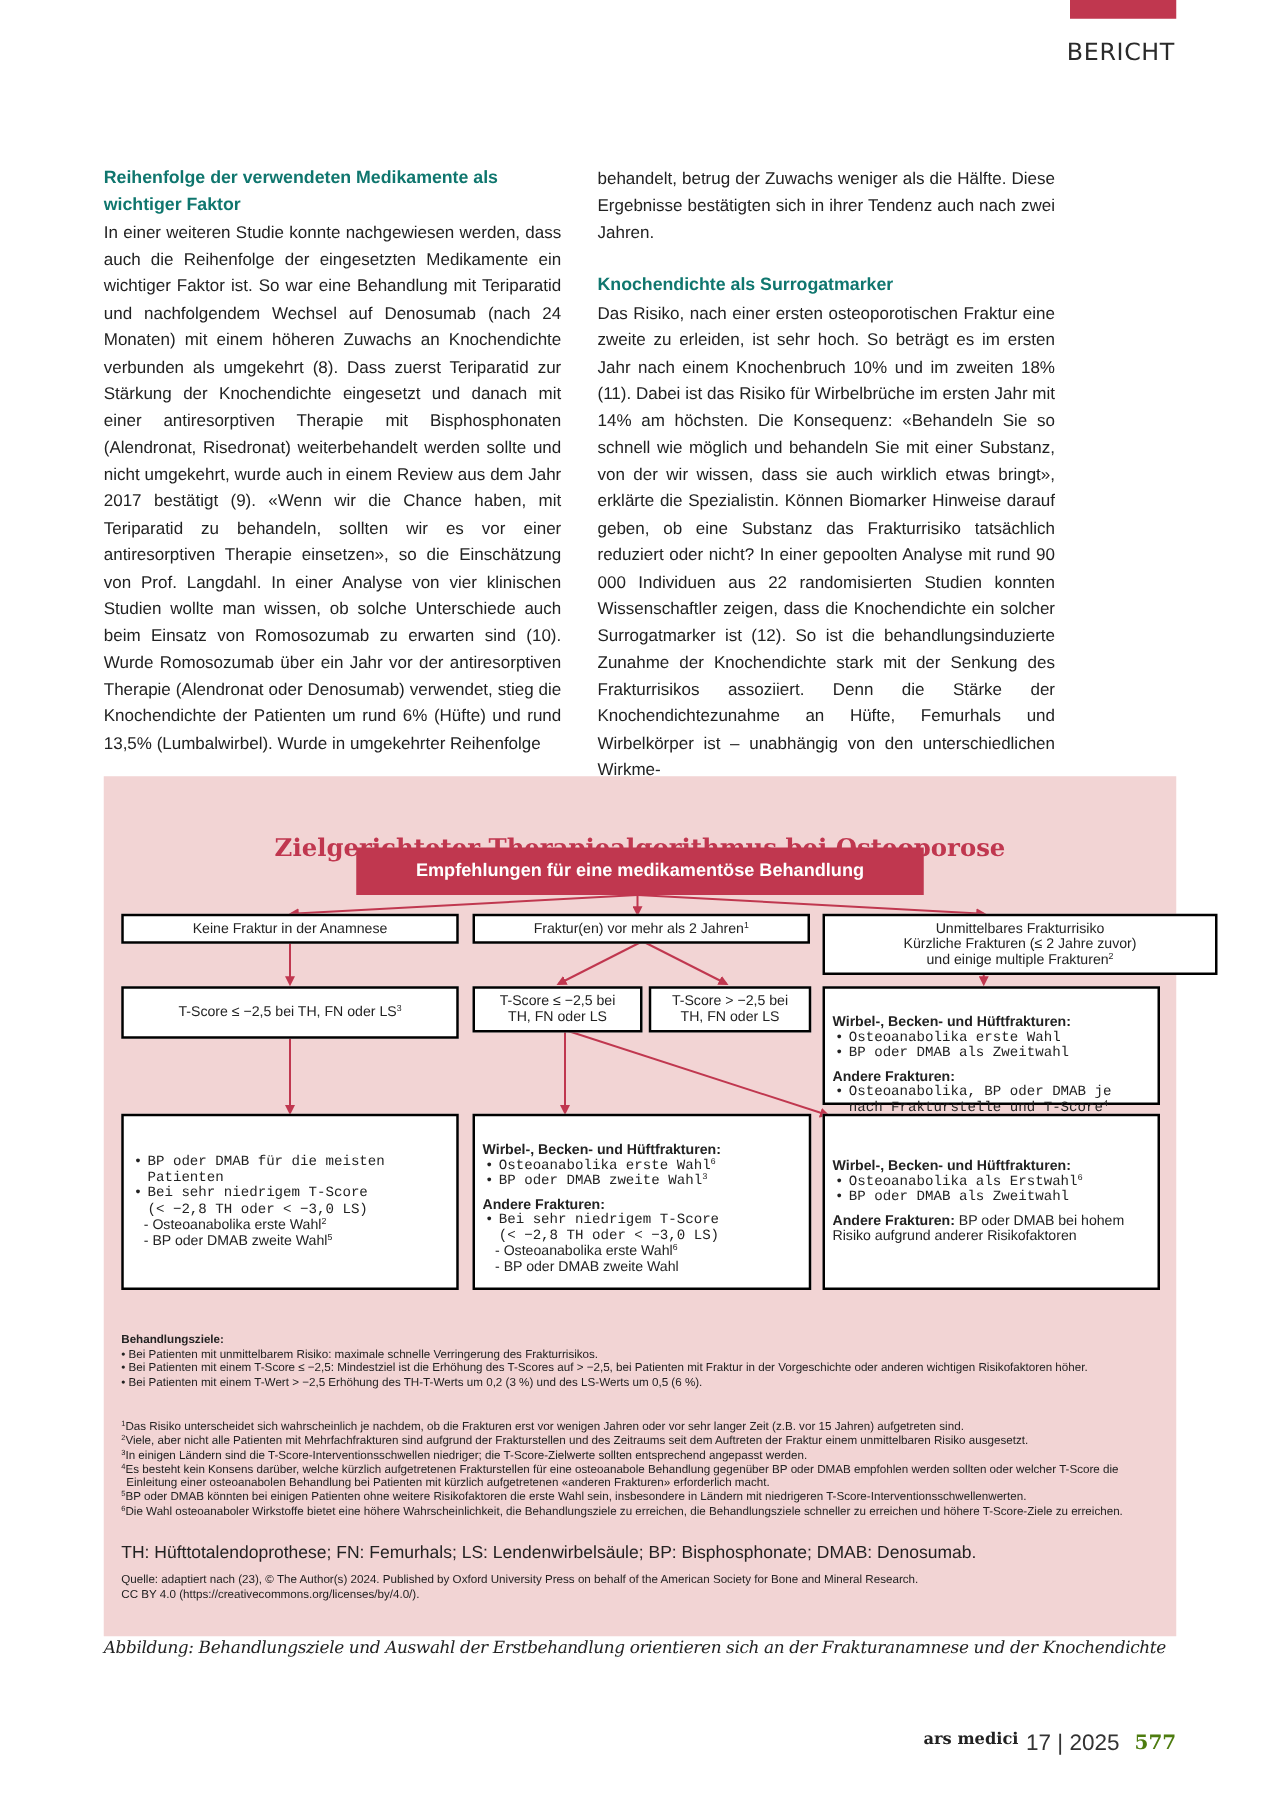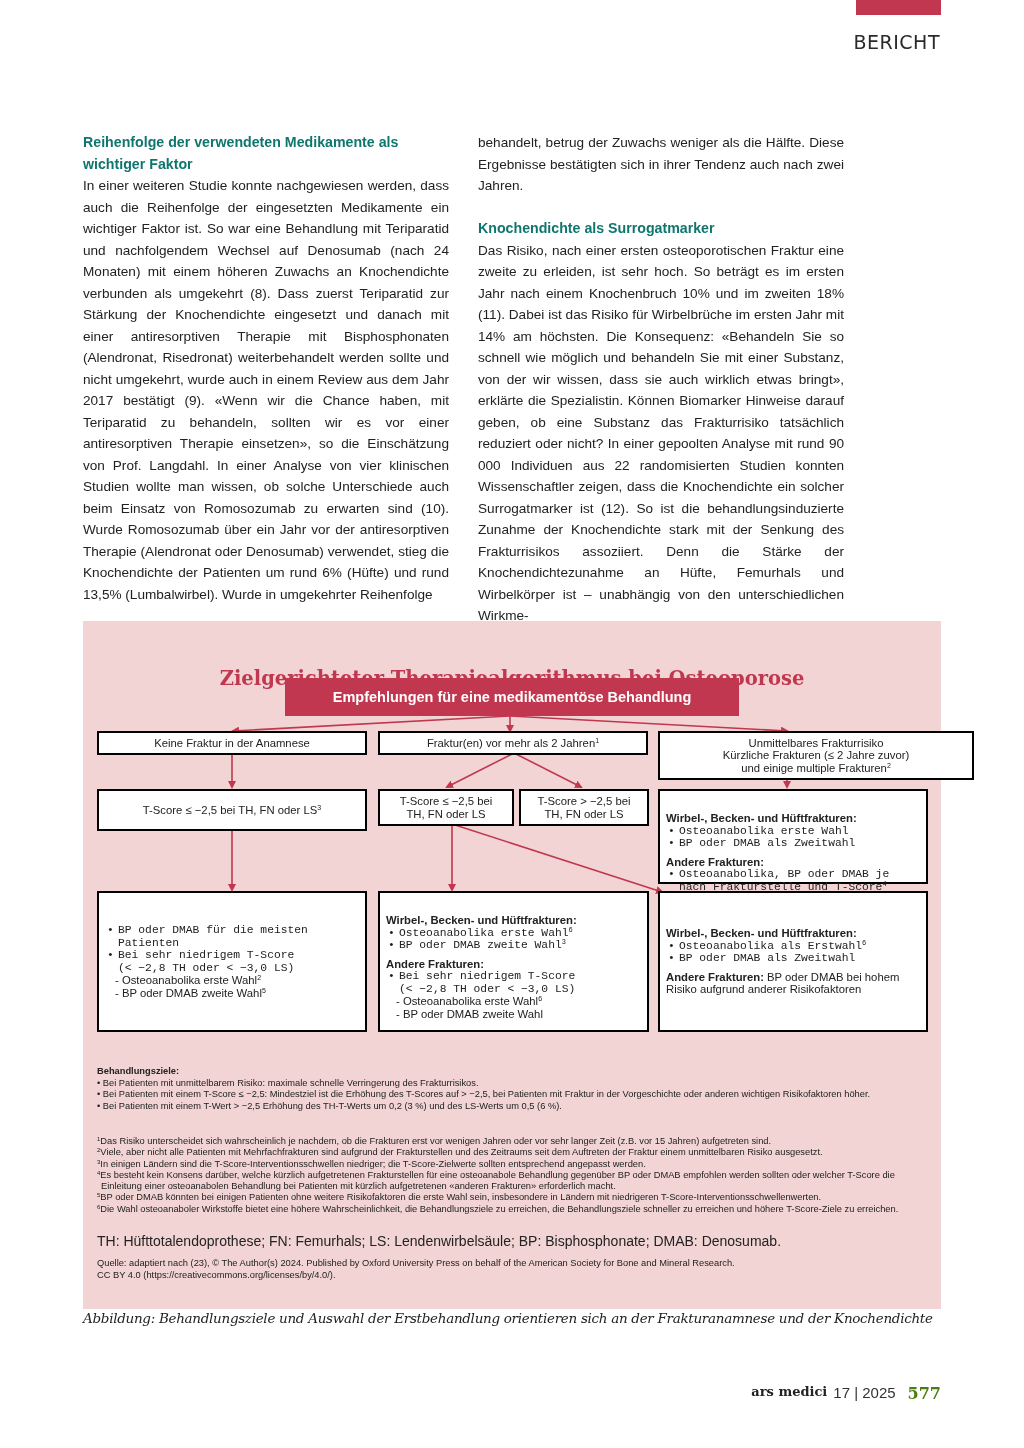--- a/index.html
+++ b/index.html
@@ -38,21 +38,21 @@
   .notes { position: absolute; left: 14px; top: 515px; width: 836px; font-size: 9.3px; line-height: 11.3px; color: #222; }
   .notes sup { font-size: 6px; vertical-align: 3px; line-height: 0; }
   .notes .indent { padding-left: 4px; }
   .abbr { position: absolute; left: 14px; top: 612px; font-size: 14px; color: #222; }
   .source { position: absolute; left: 14px; top: 637px; font-size: 9.3px; line-height: 11.5px; color: #222; }
 
   .caption { position: absolute; left: 83px; top: 1310px; font-family: "DejaVu Serif", serif; font-style: italic; font-size: 13.5px; color: #222; white-space: nowrap; letter-spacing: -0.3px; }
 
   .footer { position: absolute; right: 83px; top: 1384px; display: flex; align-items: flex-start; gap: 6px; }
   .footer .mag { font-family: "DejaVu Serif", serif; font-weight: bold; font-size: 13px; color: #222; }
-  .footer .issue { font-size: 15px; color: #333; }
+  .footer .issue { font-size: 18px; color: #333; }
   .footer .page { font-family: "DejaVu Serif", serif; font-weight: bold; font-size: 16px; color: #4d7c0f; margin-left: 6px; }
 </style>
 </head>
 <body>
 
 <div class="top-bar"></div>
 <div class="section-label">BERICHT</div>
 
 <div class="col left">
   <h3>Reihenfolge der verwendeten Medikamente als wichtiger Faktor</h3>

